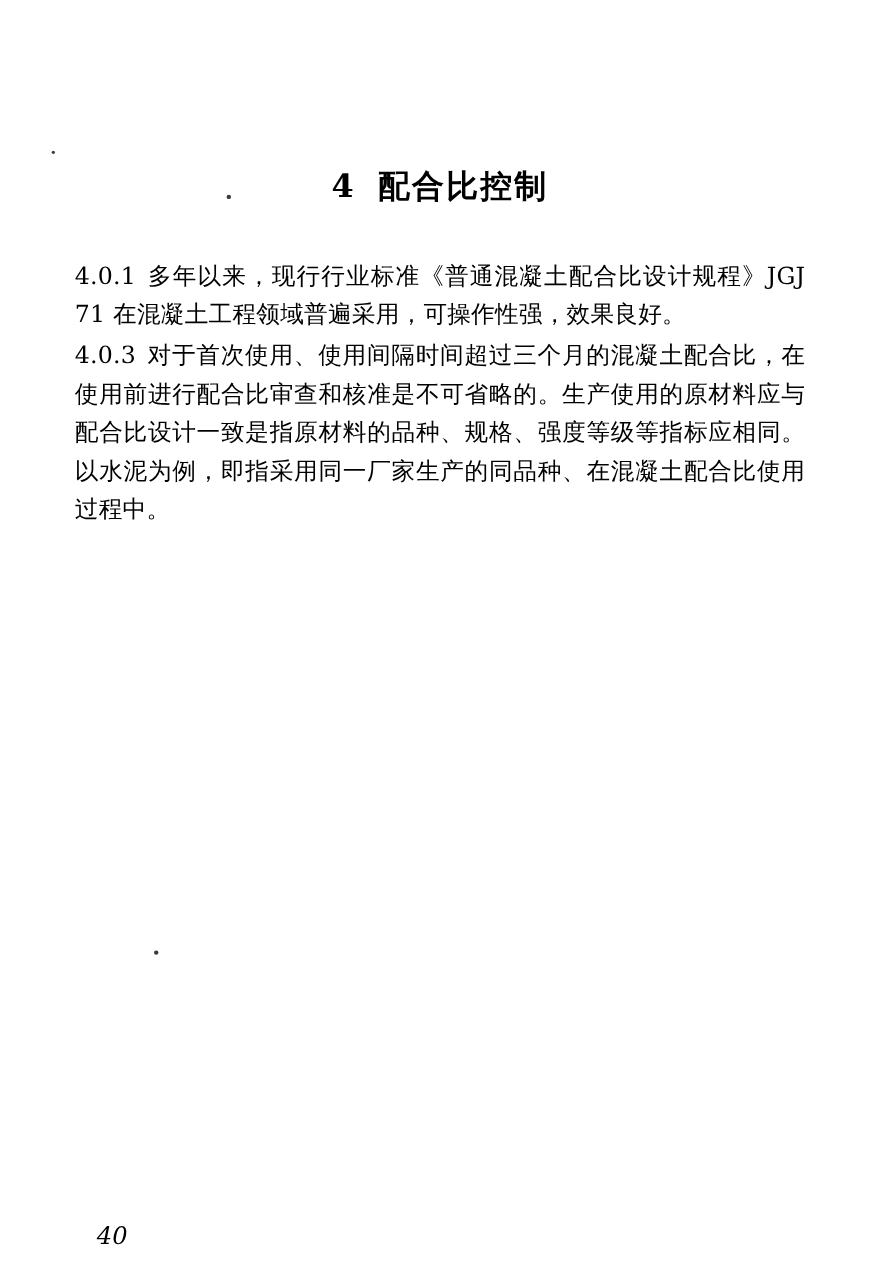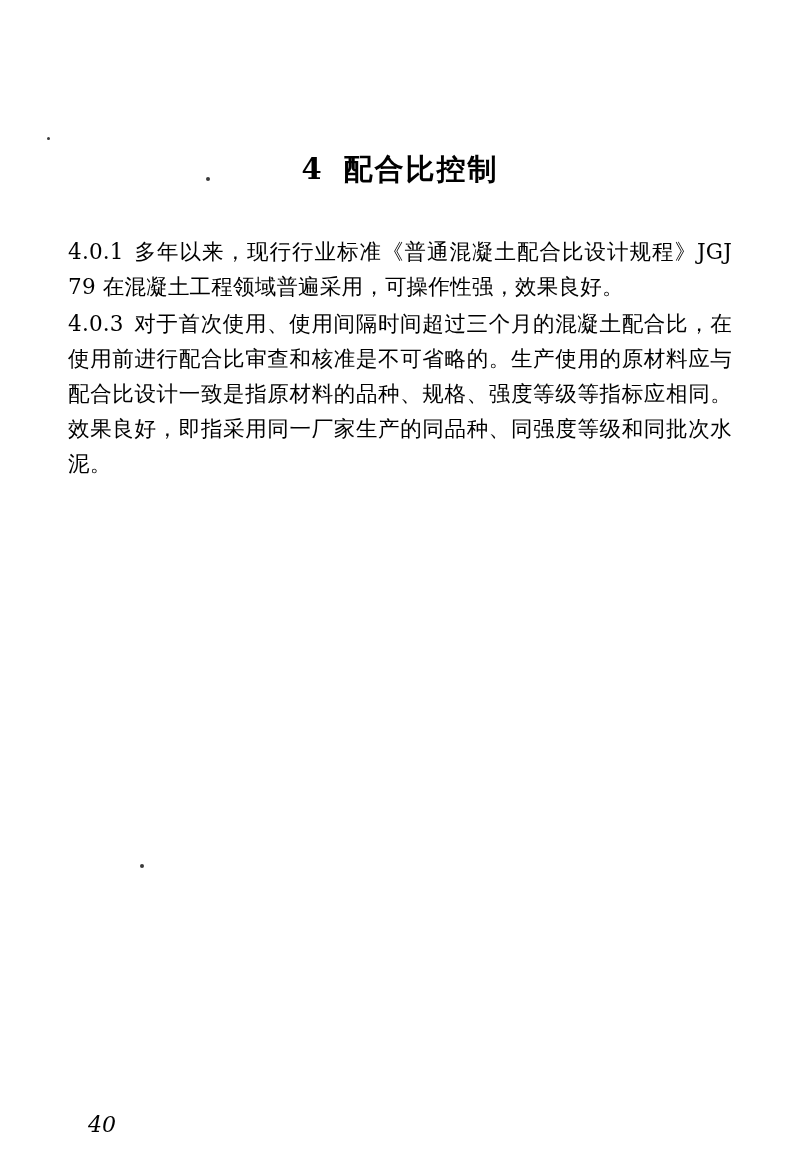--- a/index.html
+++ b/index.html
@@ -79,26 +79,26 @@
   <span class="speck s2"></span>
   <span class="speck s3"></span>
 
   <div class="content">
 
     <h1 class="chapter-title">
       <span class="num">4</span><span class="txt">配合比控制</span>
     </h1>
 
     <p class="para">
-      <span class="clause">4.0.1</span><span>多年以来，现行行业标准《普通混凝土配合比设计规程》JGJ 79 在混凝土工程领域普遍采用，可操作性强，效果良好。</span>
+      <span class="clause">4.0.1</span><span>多年以来，现行行业标准《普通混凝土配合比设计规程》JGJ 71 在混凝土工程领域普遍采用，可操作性强，效果良好。</span>
     </p>
 
 
     <p class="para">
-      <span class="clause">4.0.3</span><span>对于首次使用、使用间隔时间超过三个月的混凝土配合比，在使用前进行配合比审查和核准是不可省略的。生产使用的原材料应与配合比设计一致是指原材料的品种、规格、强度等级等指标应相同。效果良好，即指采用同一厂家生产的同品种、同强度等级和同批次水泥。</span>
+      <span class="clause">4.0.3</span><span>对于首次使用、使用间隔时间超过三个月的混凝土配合比，在使用前进行配合比审查和核准是不可省略的。生产使用的原材料应与配合比设计一致是指原材料的品种、规格、强度等级等指标应相同。以水泥为例，即指采用同一厂家生产的同品种、在混凝土配合比使用过程中。</span>
     </p>
 
 
   </div>
 
   <div class="page-number">40</div>
 
 </div>
 
 </body></html>

